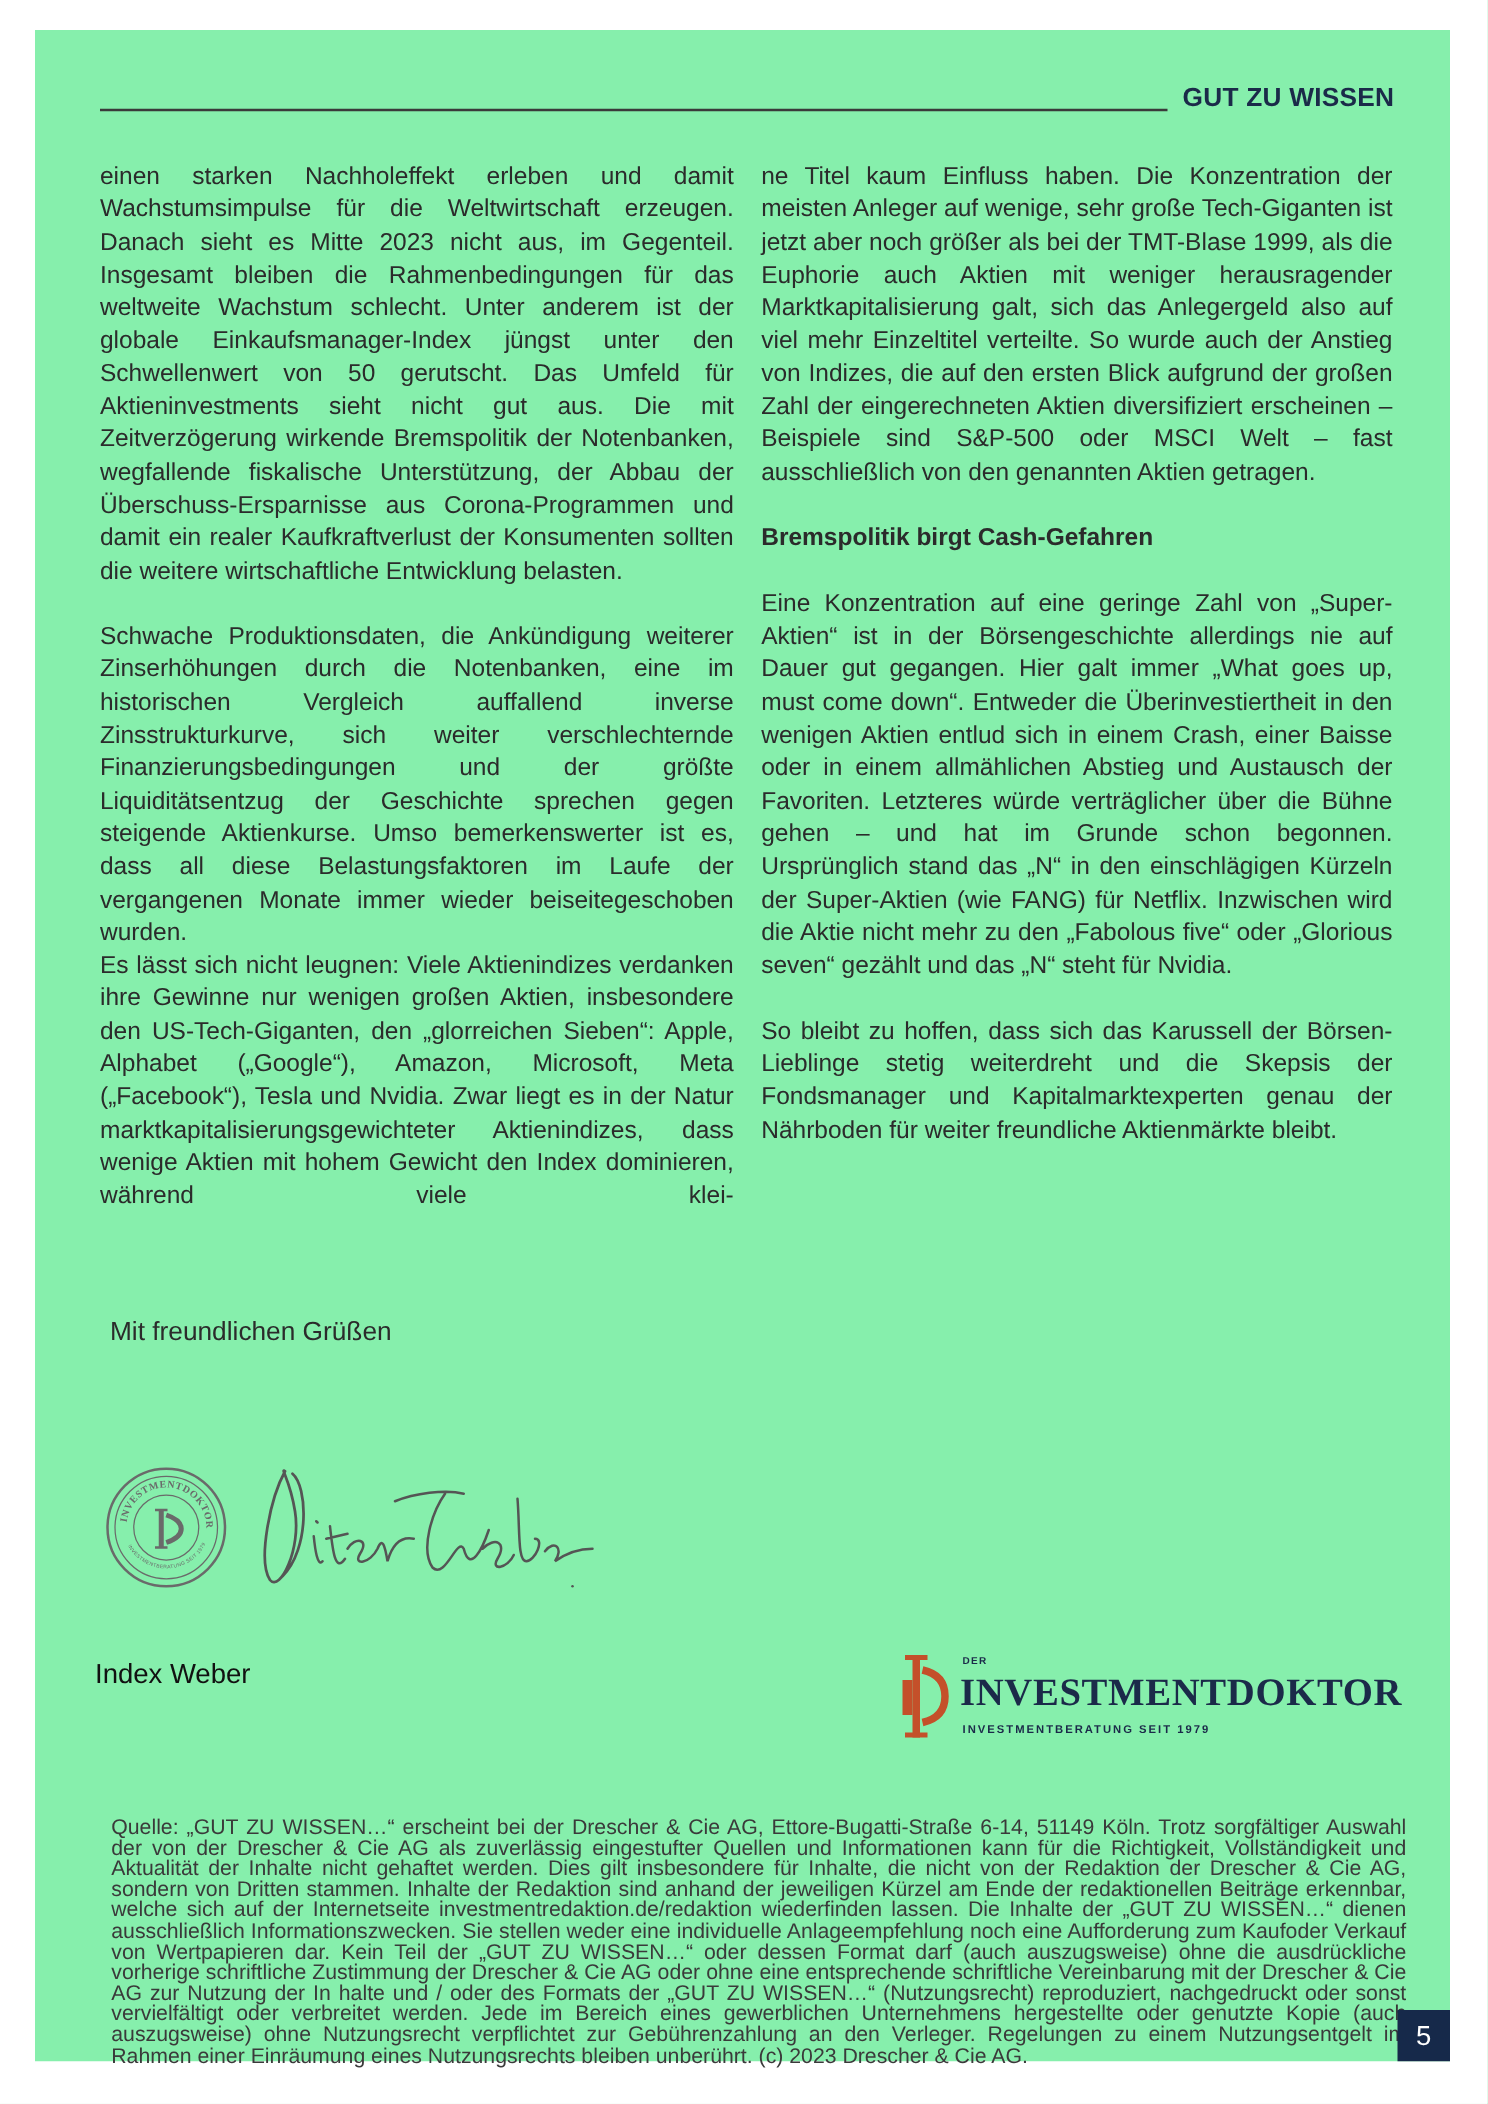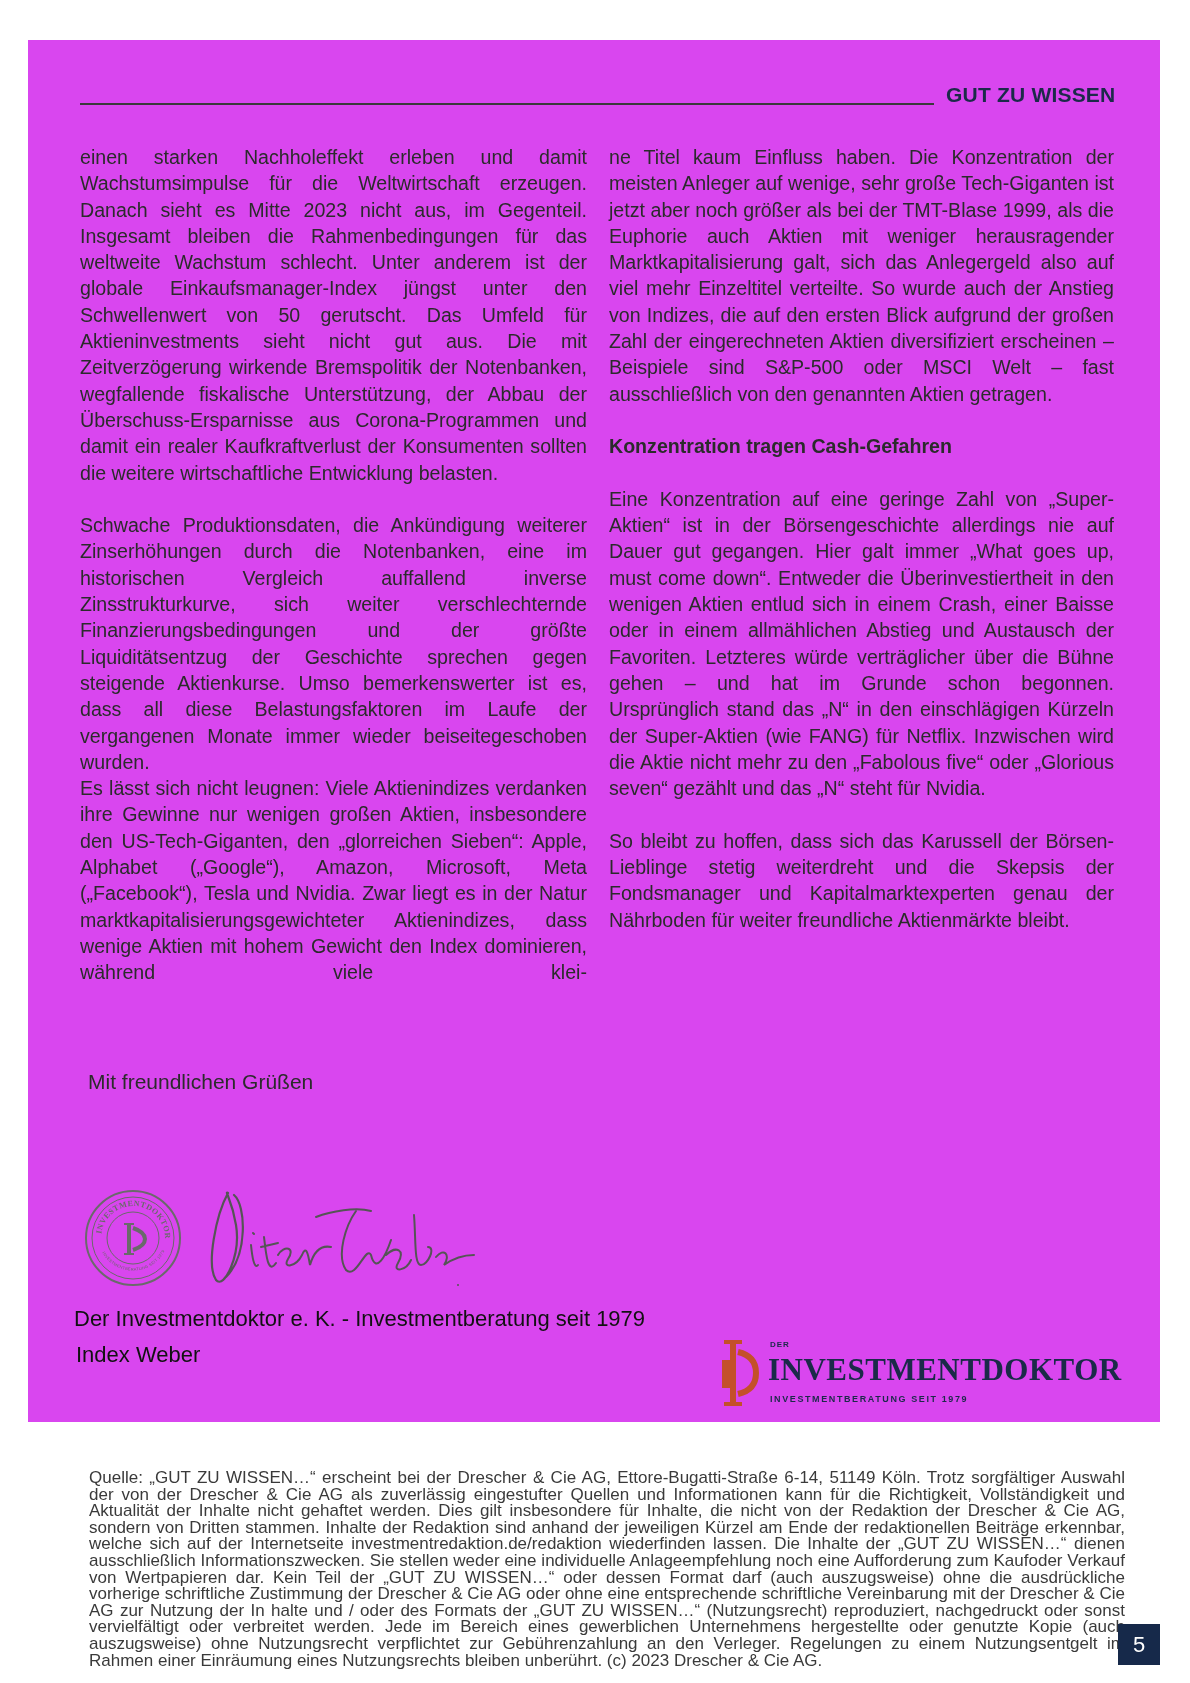--- a/index.html
+++ b/index.html
@@ -1,17 +1,17 @@
 <!DOCTYPE html>
 <html><head>
 <meta charset="utf-8">
 <style>
   html, body { margin: 0; padding: 0; background: #ffffff; }
   body { width: 1190px; height: 1683px; position: relative; overflow: hidden; font-family: "Liberation Sans", sans-serif; }
-  .page { position: absolute; left: 28px; top: 40px; width: 1132px; height: 1382px; background: #d946ef; }
+  .page { position: absolute; left: 28px; top: 24px; width: 1132px; height: 1625px; background: #86efac; }
   .header-rule { position: absolute; left: 52px; top: 63px; width: 854px; height: 0; border-top: 2px solid #3a3a3a; }
   .header-title { position: absolute; left: 918px; top: 43px; font-size: 21px; font-weight: bold; color: #1b2a49; letter-spacing: 0.2px; white-space: nowrap; }
   .col { position: absolute; top: 104px; width: 507px; color: #2b2b2b; font-size: 19.6px; line-height: 26.3px; text-align: justify; hyphens: none; }
   .col-left { left: 52px; }
   .col-right { left: 581px; width: 505px; }
   .col p { margin: 0; }
   .col .gap { height: 26.3px; }
   .col h3 { margin: 0; font-size: 19.6px; line-height: 26.3px; font-weight: bold; color: #2b2b2b; }
   .last-line { text-align-last: left; }
   .greeting { position: absolute; left: 60px; top: 1030px; font-size: 21px; color: #2b2b2b; }
@@ -38,21 +38,21 @@
   <div class="col col-left">
     <p class="last-line">einen starken Nachholeffekt erleben und damit Wachstumsimpulse für die Weltwirtschaft erzeugen. Danach sieht es Mitte 2023 nicht aus, im Gegenteil. Insgesamt bleiben die Rahmenbedingungen für das weltweite Wachstum schlecht. Unter anderem ist der globale Einkaufsmanager-Index jüngst unter den Schwellenwert von 50 gerutscht. Das Umfeld für Aktieninvestments sieht nicht gut aus. Die mit Zeitverzögerung wirkende Bremspolitik der Notenbanken, wegfallende fiskalische Unterstützung, der Abbau der Überschuss-Ersparnisse aus Corona-Programmen und damit ein realer Kaufkraftverlust der Konsumenten sollten die weitere wirtschaftliche Entwicklung belasten.</p>
     <div class="gap"></div>
     <p class="last-line">Schwache Produktionsdaten, die Ankündigung weiterer Zinserhöhungen durch die Notenbanken, eine im historischen Vergleich auffallend inverse Zinsstrukturkurve, sich weiter verschlechternde Finanzierungsbedingungen und der größte Liquiditätsentzug der Geschichte sprechen gegen steigende Aktienkurse. Umso bemerkenswerter ist es, dass all diese Belastungsfaktoren im Laufe der vergangenen Monate immer wieder beiseitegeschoben wurden.</p>
     <p style="text-align-last: justify;">Es lässt sich nicht leugnen: Viele Aktienindizes verdanken ihre Gewinne nur wenigen großen Aktien, insbesondere den US-Tech-Giganten, den „glorreichen Sieben“: Apple, Alphabet („Google“), Amazon, Microsoft, Meta („Facebook“), Tesla und Nvidia. Zwar liegt es in der Natur marktkapitalisierungsgewichteter Aktienindizes, dass wenige Aktien mit hohem Gewicht den Index dominieren, während viele klei-</p>
   </div>
 
   <div class="col col-right">
     <p class="last-line">ne Titel kaum Einfluss haben. Die Konzentration der meisten Anleger auf wenige, sehr große Tech-Giganten ist jetzt aber noch größer als bei der TMT-Blase 1999, als die Euphorie auch Aktien mit weniger herausragender Marktkapitalisierung galt, sich das Anlegergeld also auf viel mehr Einzeltitel verteilte. So wurde auch der Anstieg von Indizes, die auf den ersten Blick aufgrund der großen Zahl der eingerechneten Aktien diversifiziert erscheinen – Beispiele sind S&amp;P-500 oder MSCI Welt – fast ausschließlich von den genannten Aktien getragen.</p>
     <div class="gap"></div>
-    <h3>Konzentration tragen Cash-Gefahren</h3>
+    <h3>Bremspolitik birgt Cash-Gefahren</h3>
     <div class="gap"></div>
     <p class="last-line">Eine Konzentration auf eine geringe Zahl von „Super-Aktien“ ist in der Börsengeschichte allerdings nie auf Dauer gut gegangen. Hier galt immer „What goes up, must come down“. Entweder die Überinvestiertheit in den wenigen Aktien entlud sich in einem Crash, einer Baisse oder in einem allmählichen Abstieg und Austausch der Favoriten. Letzteres würde verträglicher über die Bühne gehen – und hat im Grunde schon begonnen. Ursprünglich stand das „N“ in den einschlägigen Kürzeln der Super-Aktien (wie FANG) für Netflix. Inzwischen wird die Aktie nicht mehr zu den „Fabolous five“ oder „Glorious seven“ gezählt und das „N“ steht für Nvidia.</p>
     <div class="gap"></div>
     <p class="last-line">So bleibt zu hoffen, dass sich das Karussell der Börsen-Lieblinge stetig weiterdreht und die Skepsis der Fondsmanager und Kapitalmarktexperten genau der Nährboden für weiter freundliche Aktienmärkte bleibt.</p>
   </div>
 
   <div class="greeting">Mit freundlichen Grüßen</div>
 
   <svg class="seal" viewBox="0 0 100 100">
     <circle cx="50" cy="50" r="47" fill="none" stroke="#6a6a6a" stroke-width="2"></circle>
@@ -72,21 +72,20 @@
     <rect x="41" y="65" width="10" height="2" fill="#6a6a6a"></rect>
   </svg>
 
   <svg class="signature" viewBox="0 0 270 110">
     <path d="M 22 8 C 10 30, 0 80, 10 95 C 18 105, 35 70, 30 40 C 26 15, 18 5, 22 8 M 28 10 C 40 20, 42 70, 20 92" fill="none" stroke="#555" stroke-width="2.2" stroke-linecap="round"></path>
     <path d="M 45 60 C 46 70, 48 85, 52 80 M 47 48 L 48 49 M 58 52 C 60 70, 62 90, 70 78 M 55 62 L 72 58 M 72 70 C 78 60, 90 62, 82 74 C 76 84, 90 82, 96 70 C 100 60, 102 68, 104 80 C 108 66, 115 60, 125 62" fill="none" stroke="#555" stroke-width="2" stroke-linecap="round"></path>
     <path d="M 110 32 C 125 26, 150 22, 165 26 M 150 26 C 140 40, 130 70, 140 85 C 150 95, 160 60, 165 70 C 170 90, 180 70, 185 55 M 180 70 C 190 60, 200 65, 192 78 C 186 88, 200 86, 205 75 M 208 30 C 210 55, 208 80, 215 80 C 222 80, 230 62, 222 62 M 230 72 C 238 62, 245 70, 238 80 C 245 75, 255 70, 268 70" fill="none" stroke="#555" stroke-width="2" stroke-linecap="round"></path>
     <circle cx="252" cy="100" r="1" fill="#555"></circle>
   </svg>
 
-  <div class="company-line">Der Investmentdoktor e. K. - Investmentberatung seit 1979</div>
   <div class="name-line">Index Weber</div>
 
   <div class="brand">
     <svg class="brand-mark" viewBox="0 0 42 70">
       <rect x="12" y="2" width="6" height="66" fill="#c4502a"></rect>
       <rect x="6" y="2" width="18" height="4" fill="#c4502a"></rect>
       <rect x="6" y="64" width="18" height="4" fill="#c4502a"></rect>
       <path d="M 20 14 Q 38 18 38 35 Q 38 52 20 56" fill="none" stroke="#c4502a" stroke-width="6"></path>
       <rect x="4" y="22" width="8" height="28" fill="#c4502a"></rect>
     </svg>

